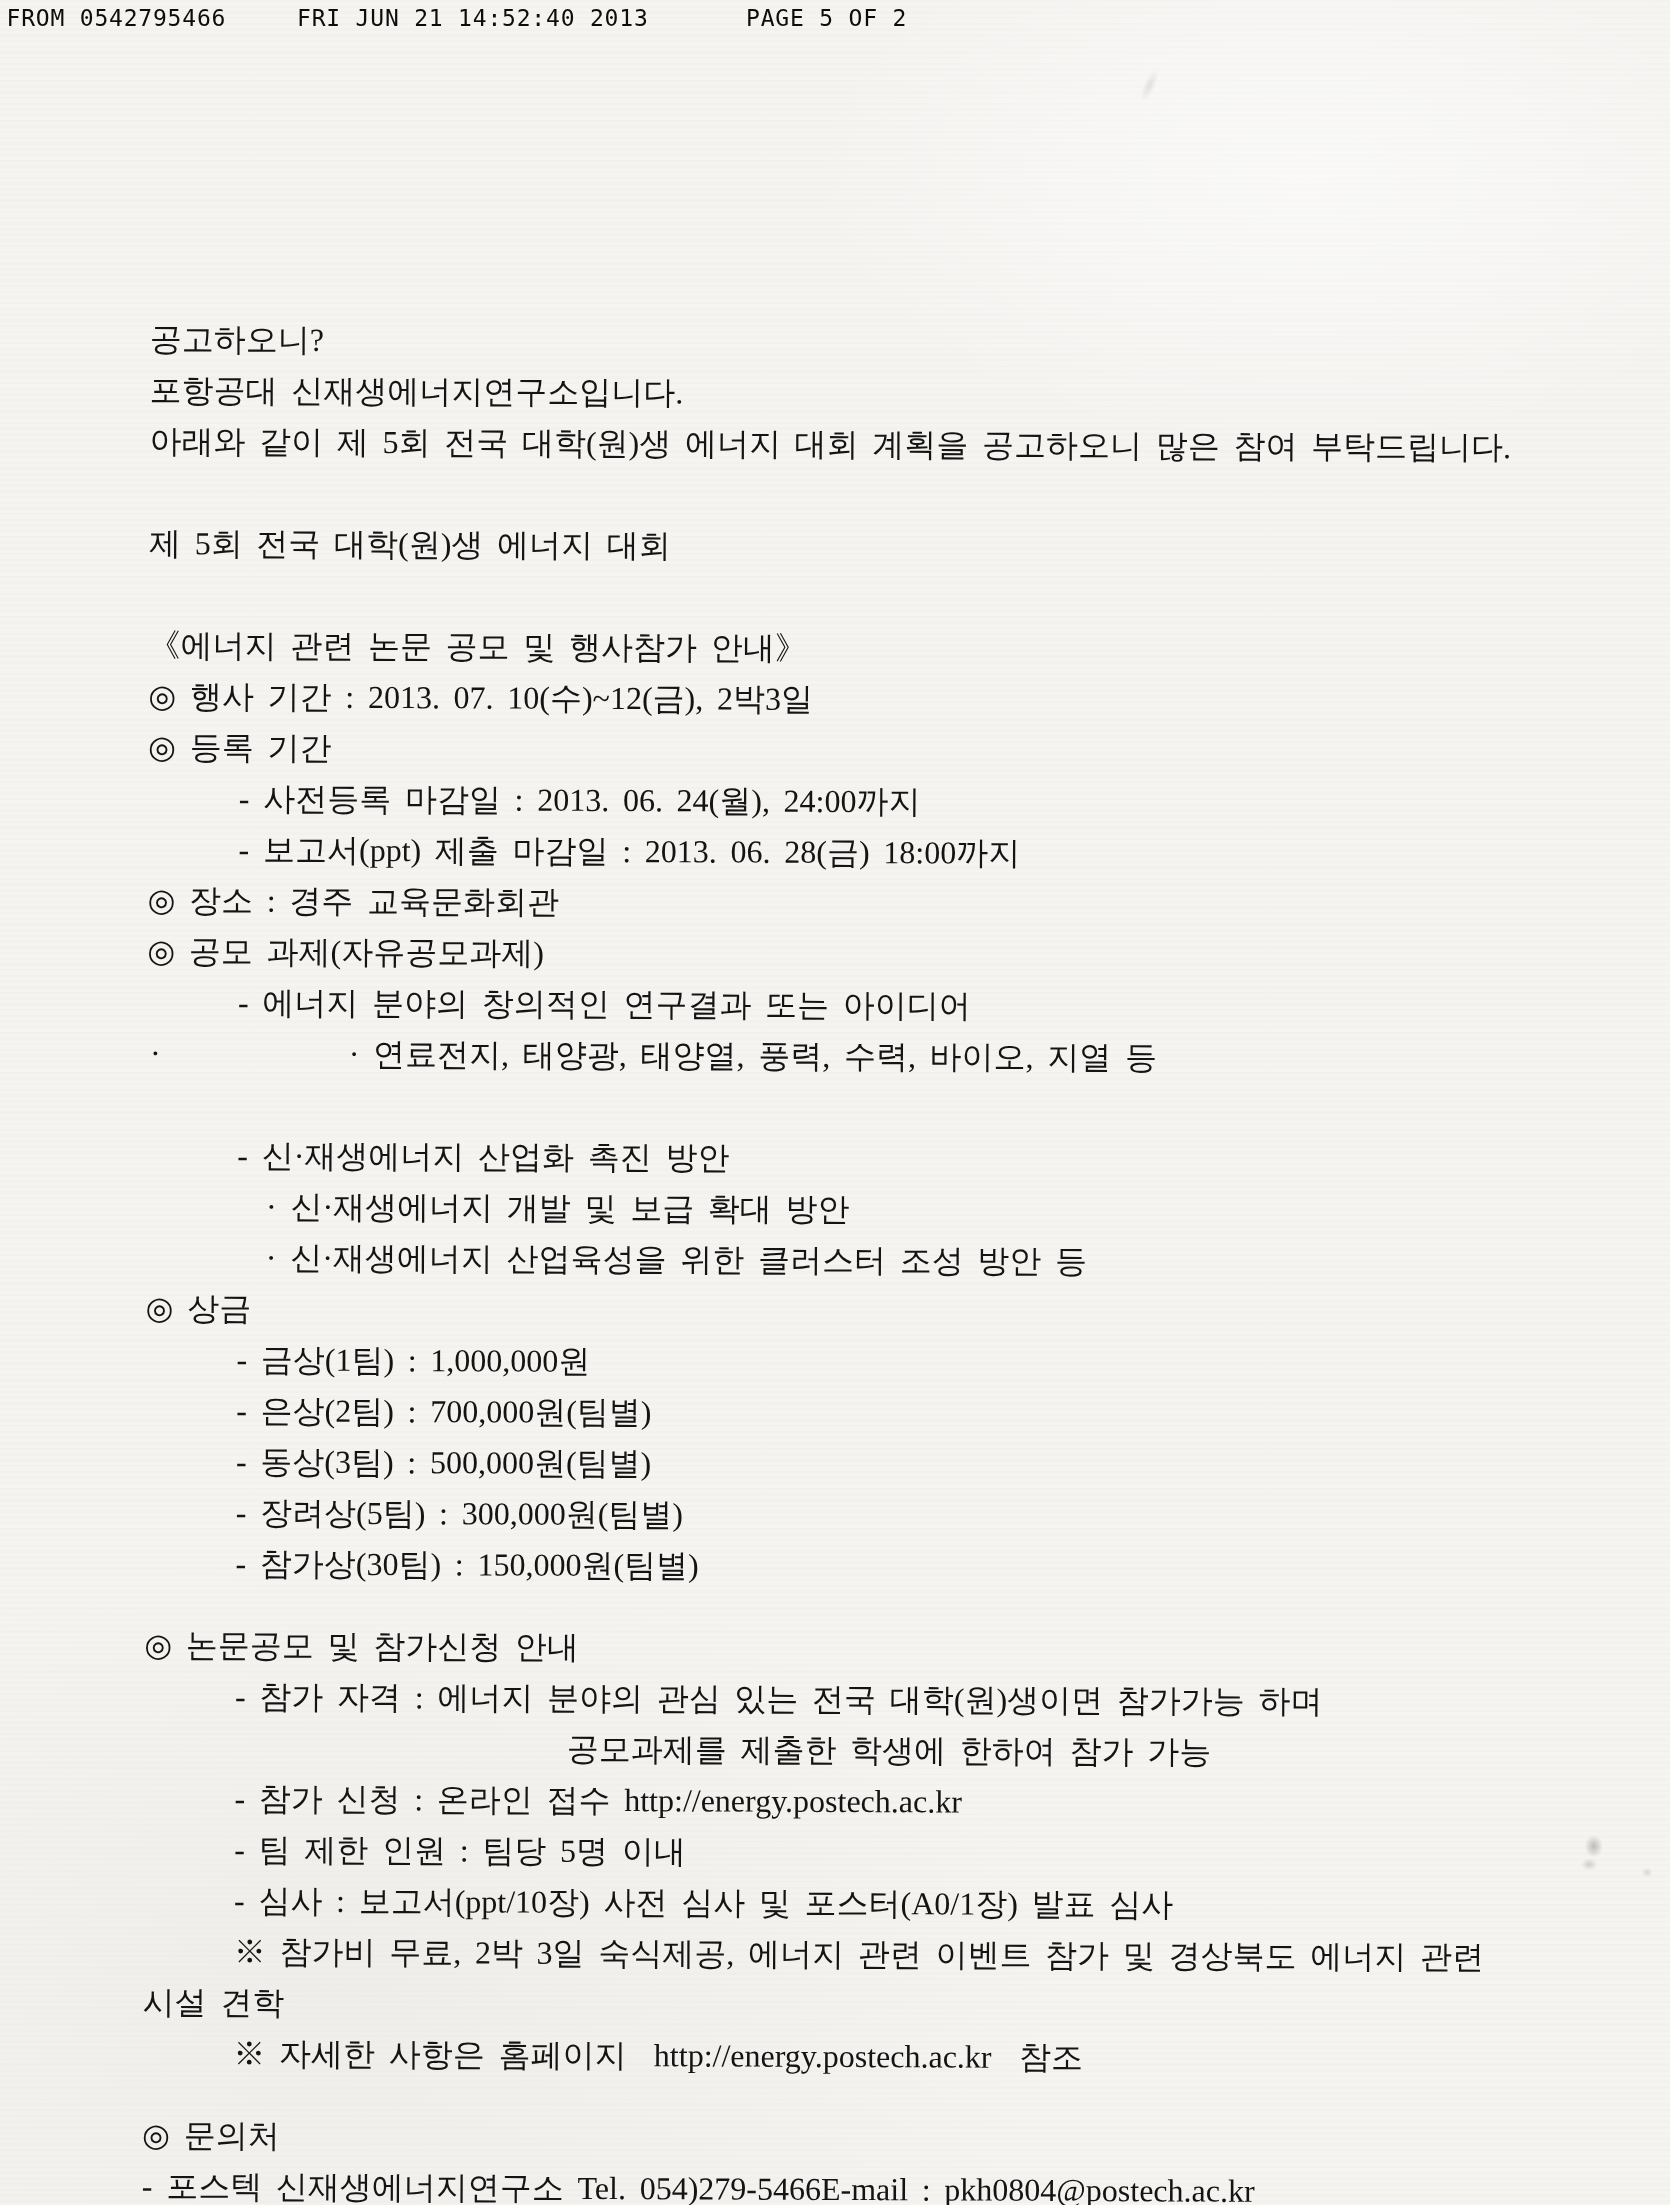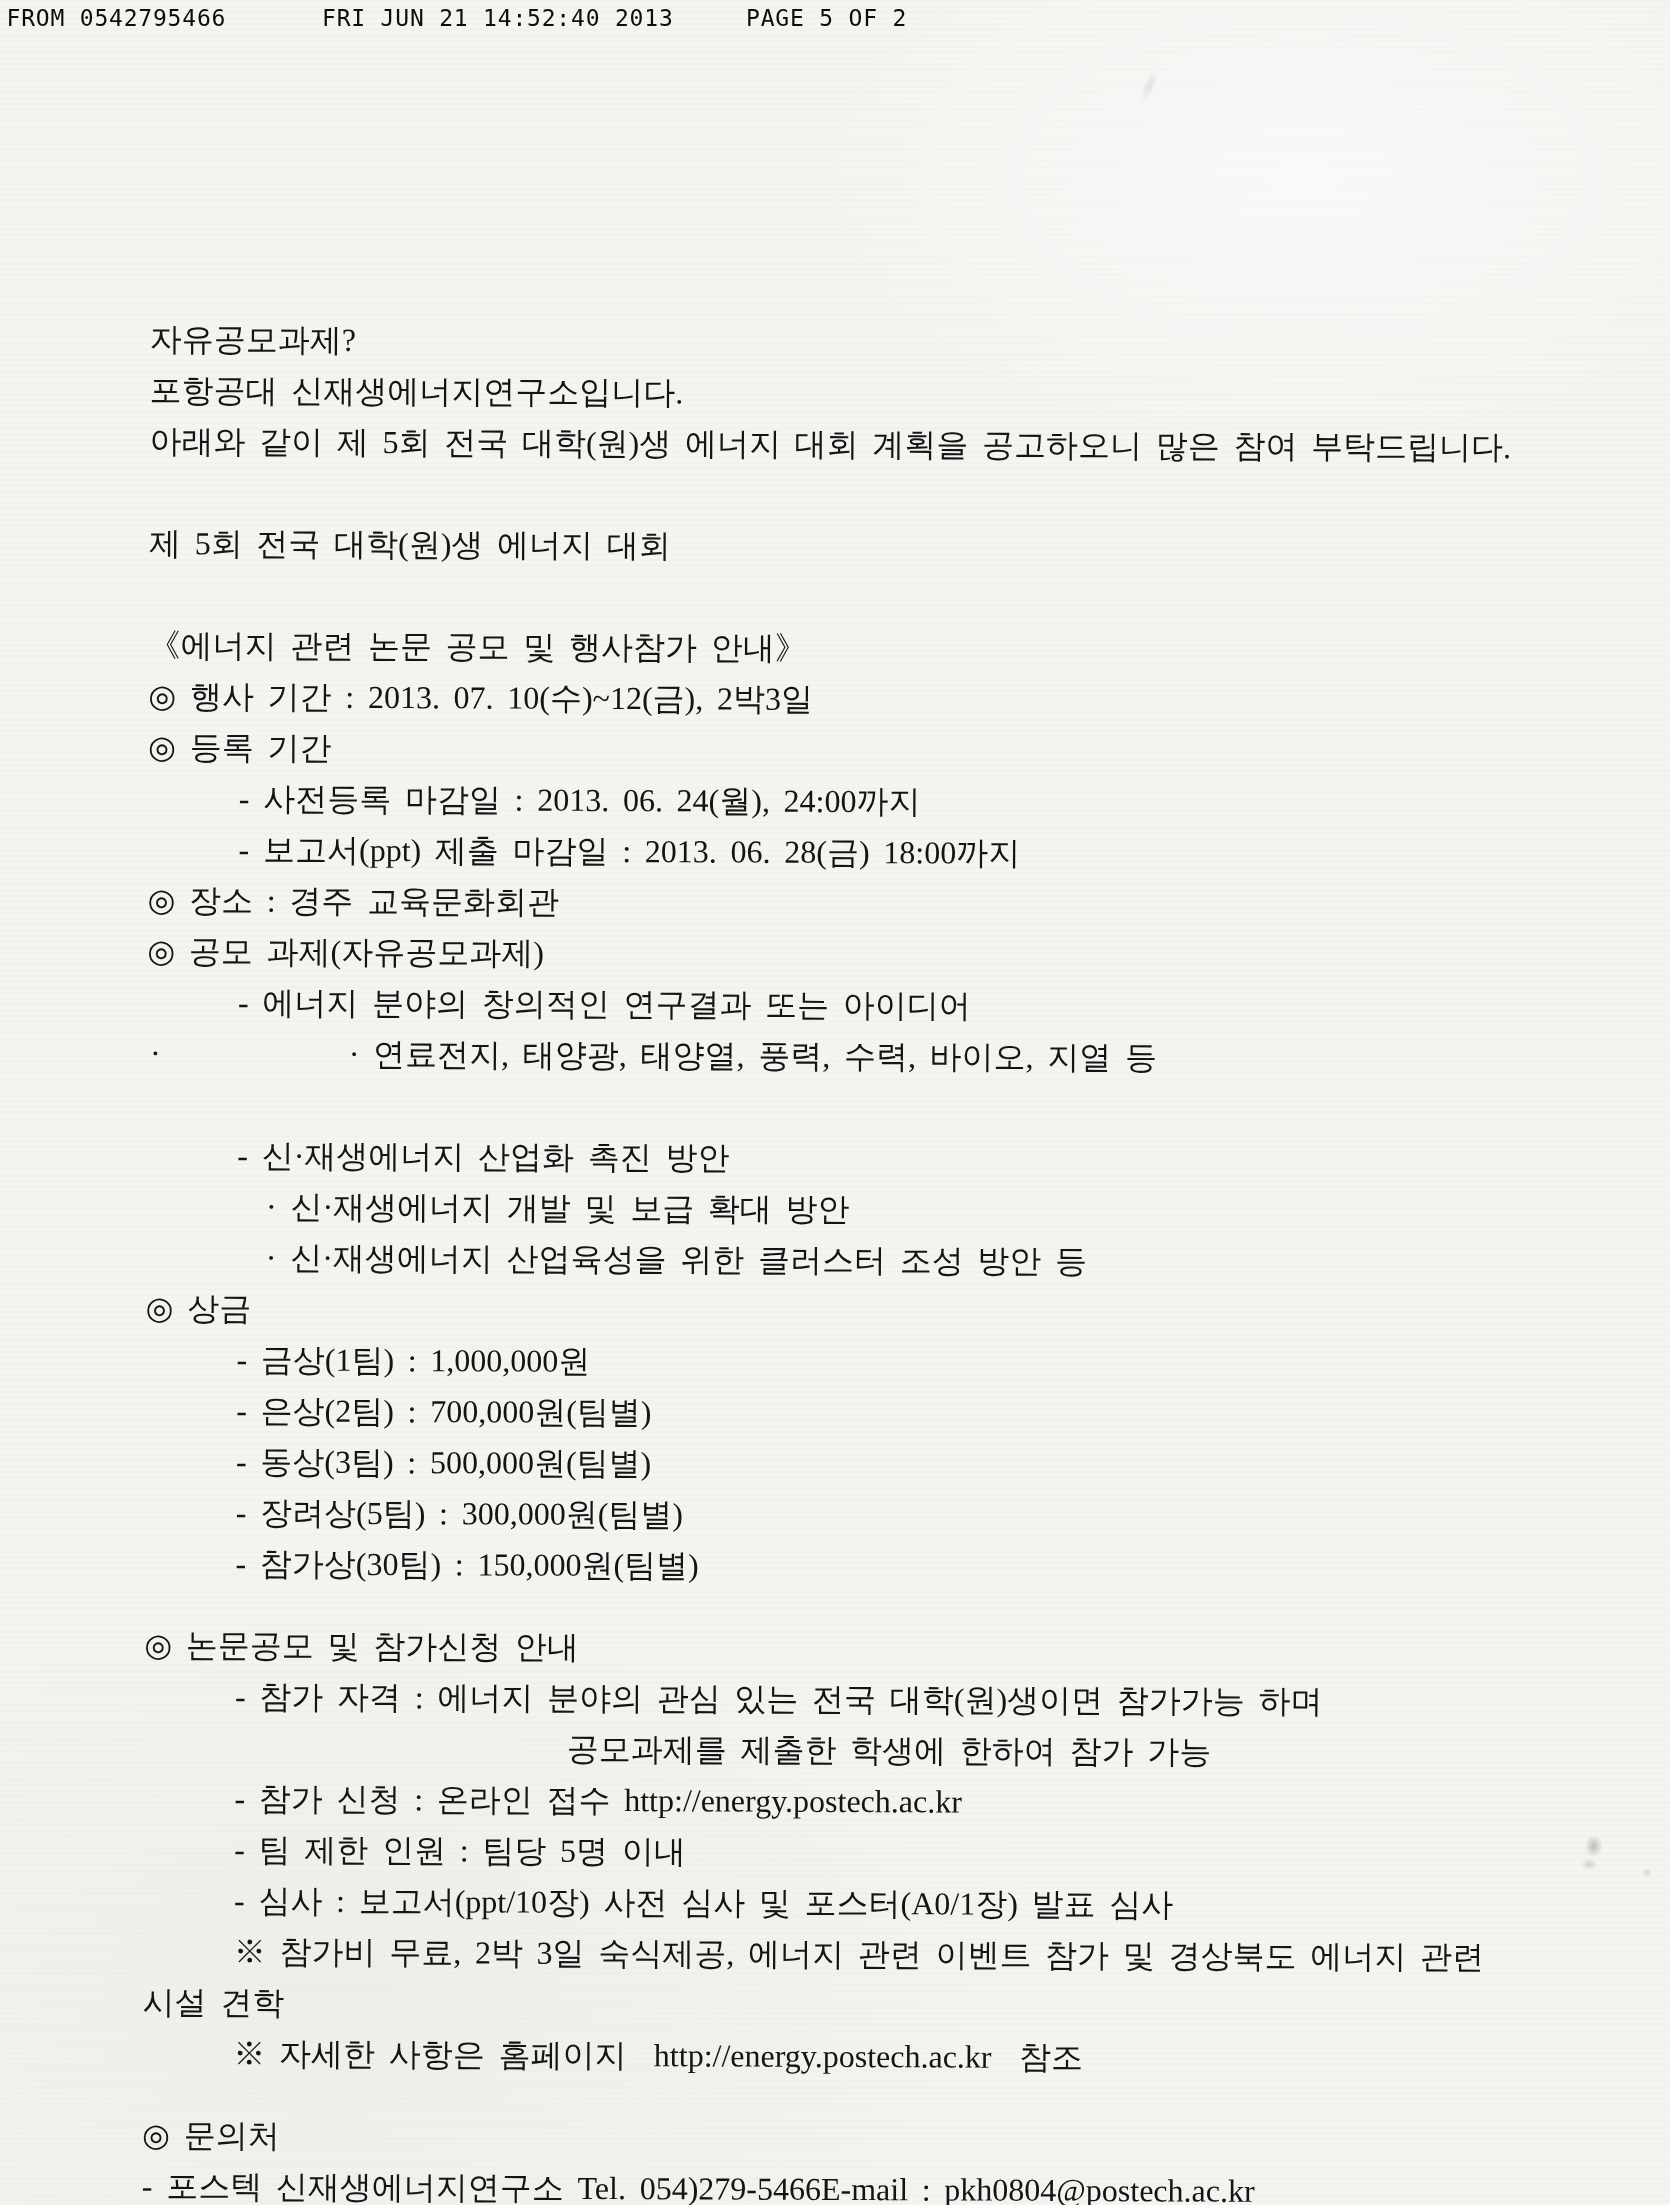--- a/index.html
+++ b/index.html
@@ -16,21 +16,21 @@
       repeating-linear-gradient(180deg, rgba(0,0,0,0.012) 0 2.4px, rgba(255,255,255,0.012) 2.4px 5.7px),
       #f5f4f1;
   }
   .fax-header{
     position:absolute;top:4.9px;left:0;width:100%;height:36px;
     font-family:"DejaVu Sans Mono","Liberation Mono",monospace;
     font-weight:400;font-size:23px;color:#0d0d0d;letter-spacing:0.8px;white-space:pre;
   }
   .fax-header span{position:absolute;top:0;}
   .fax-from{left:6.5px;}
-  .fax-datetime{left:322px;}
+  .fax-datetime{left:297px;}
   .fax-page{left:746px;}
   .doc{
     position:absolute;left:150px;top:314px;right:18px;
     transform:rotate(0.25deg);transform-origin:0 0;
     color:#141414;
   }
   .line{
     position:relative;min-height:51px;line-height:51px;
     font-size:32px;word-spacing:5.7px;white-space:pre-wrap;
   }
@@ -64,21 +64,21 @@
 
 <div class="page">
 
   <div class="fax-header">
     <span class="fax-from">FROM 0542795466</span>
     <span class="fax-datetime">FRI JUN 21 14:52:40 2013</span>
     <span class="fax-page">PAGE 5 OF 2</span>
   </div>
 
   <div class="doc" id="doc-lines">
-      <div class="line ind-0"><span>자유공모과제?</span></div>
+      <div class="line ind-0"><span>공고하오니?</span></div>
       <div class="line ind-0"><span>포항공대 신재생에너지연구소입니다.</span></div>
       <div class="line ind-0"><span>아래와 같이 제 5회 전국 대학(원)생 에너지 대회 계획을 공고하오니 많은 참여 부탁드립니다.</span></div>
       <div class="line ind-0" style="margin-top: 51px;"><span>제 5회 전국 대학(원)생 에너지 대회</span></div>
       <div class="line ind-0" style="margin-top: 51px;"><span>《에너지 관련 논문 공모 및 행사참가 안내》</span></div>
       <div class="line ind-0"><span>◎ 행사 기간 : 2013. 07. 10(수)~12(금), 2박3일</span></div>
       <div class="line ind-0"><span>◎ 등록 기간</span></div>
       <div class="line ind-1"><span>- 사전등록 마감일 : 2013. 06. 24(월), 24:00까지</span></div>
       <div class="line ind-1"><span>- 보고서(ppt) 제출 마감일 : 2013. 06. 28(금) 18:00까지</span></div>
       <div class="line ind-0"><span>◎ 장소 : 경주 교육문화회관</span></div>
       <div class="line ind-0"><span>◎ 공모 과제(자유공모과제)</span></div>

